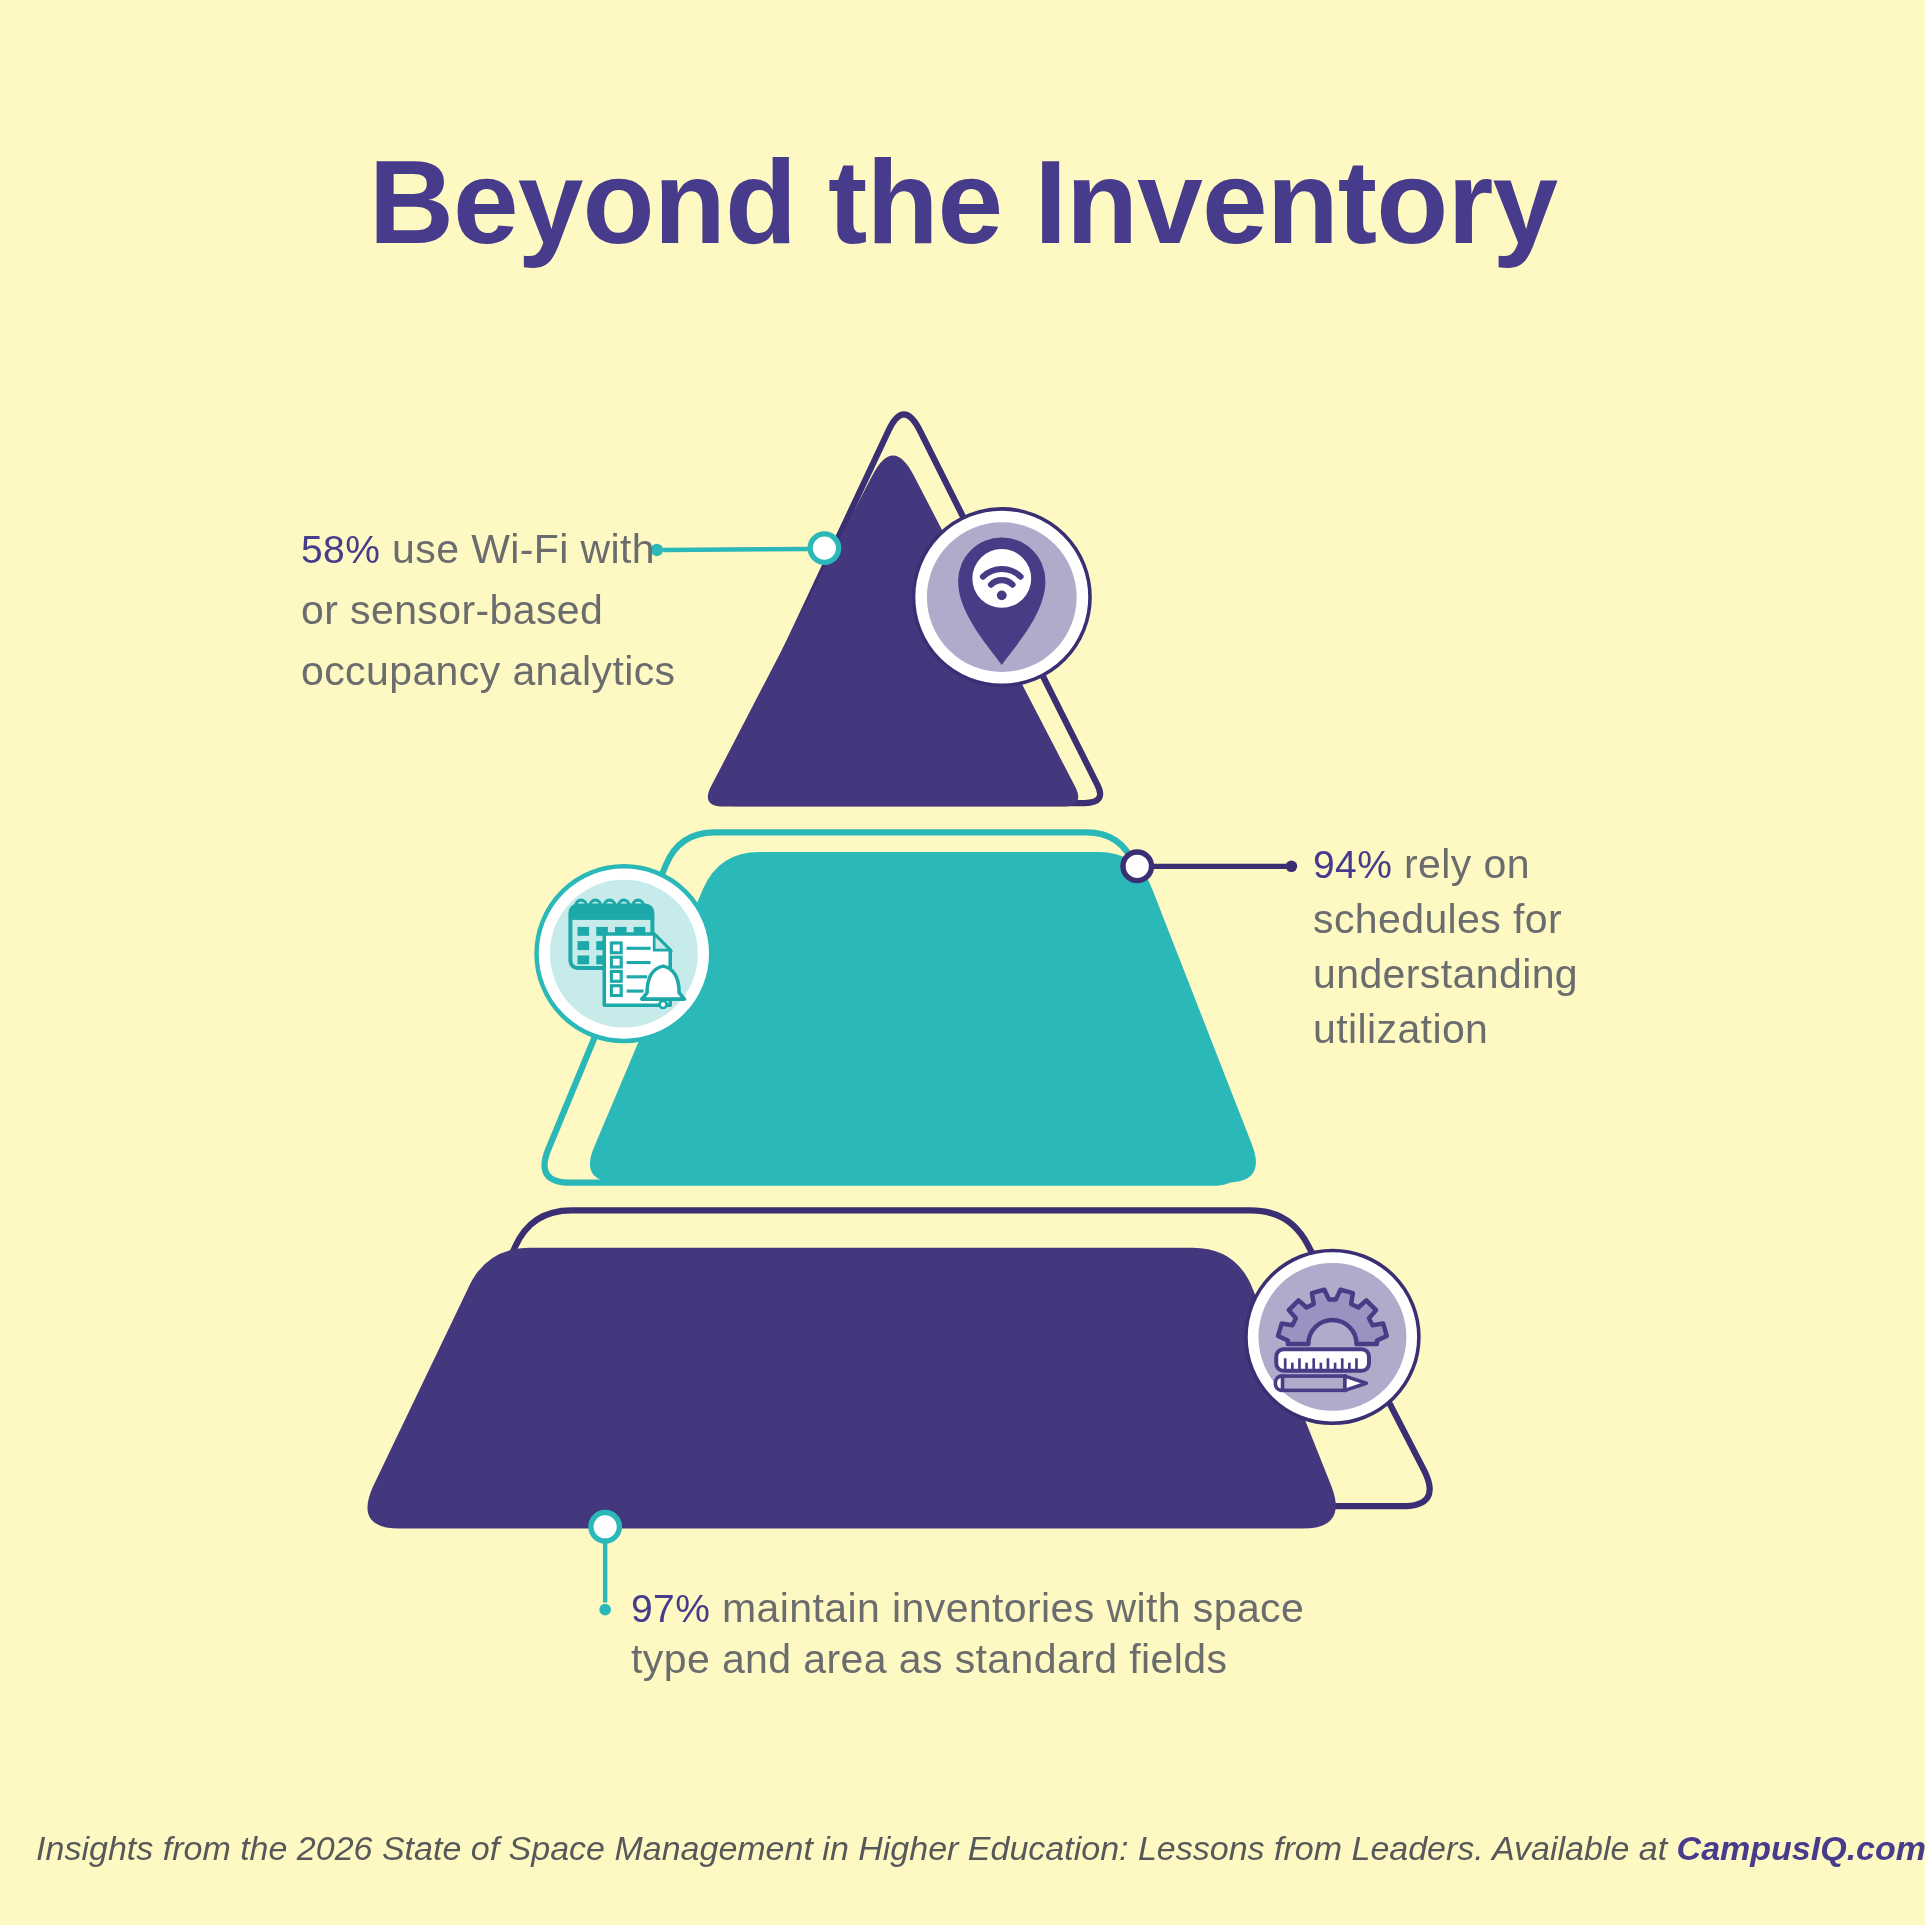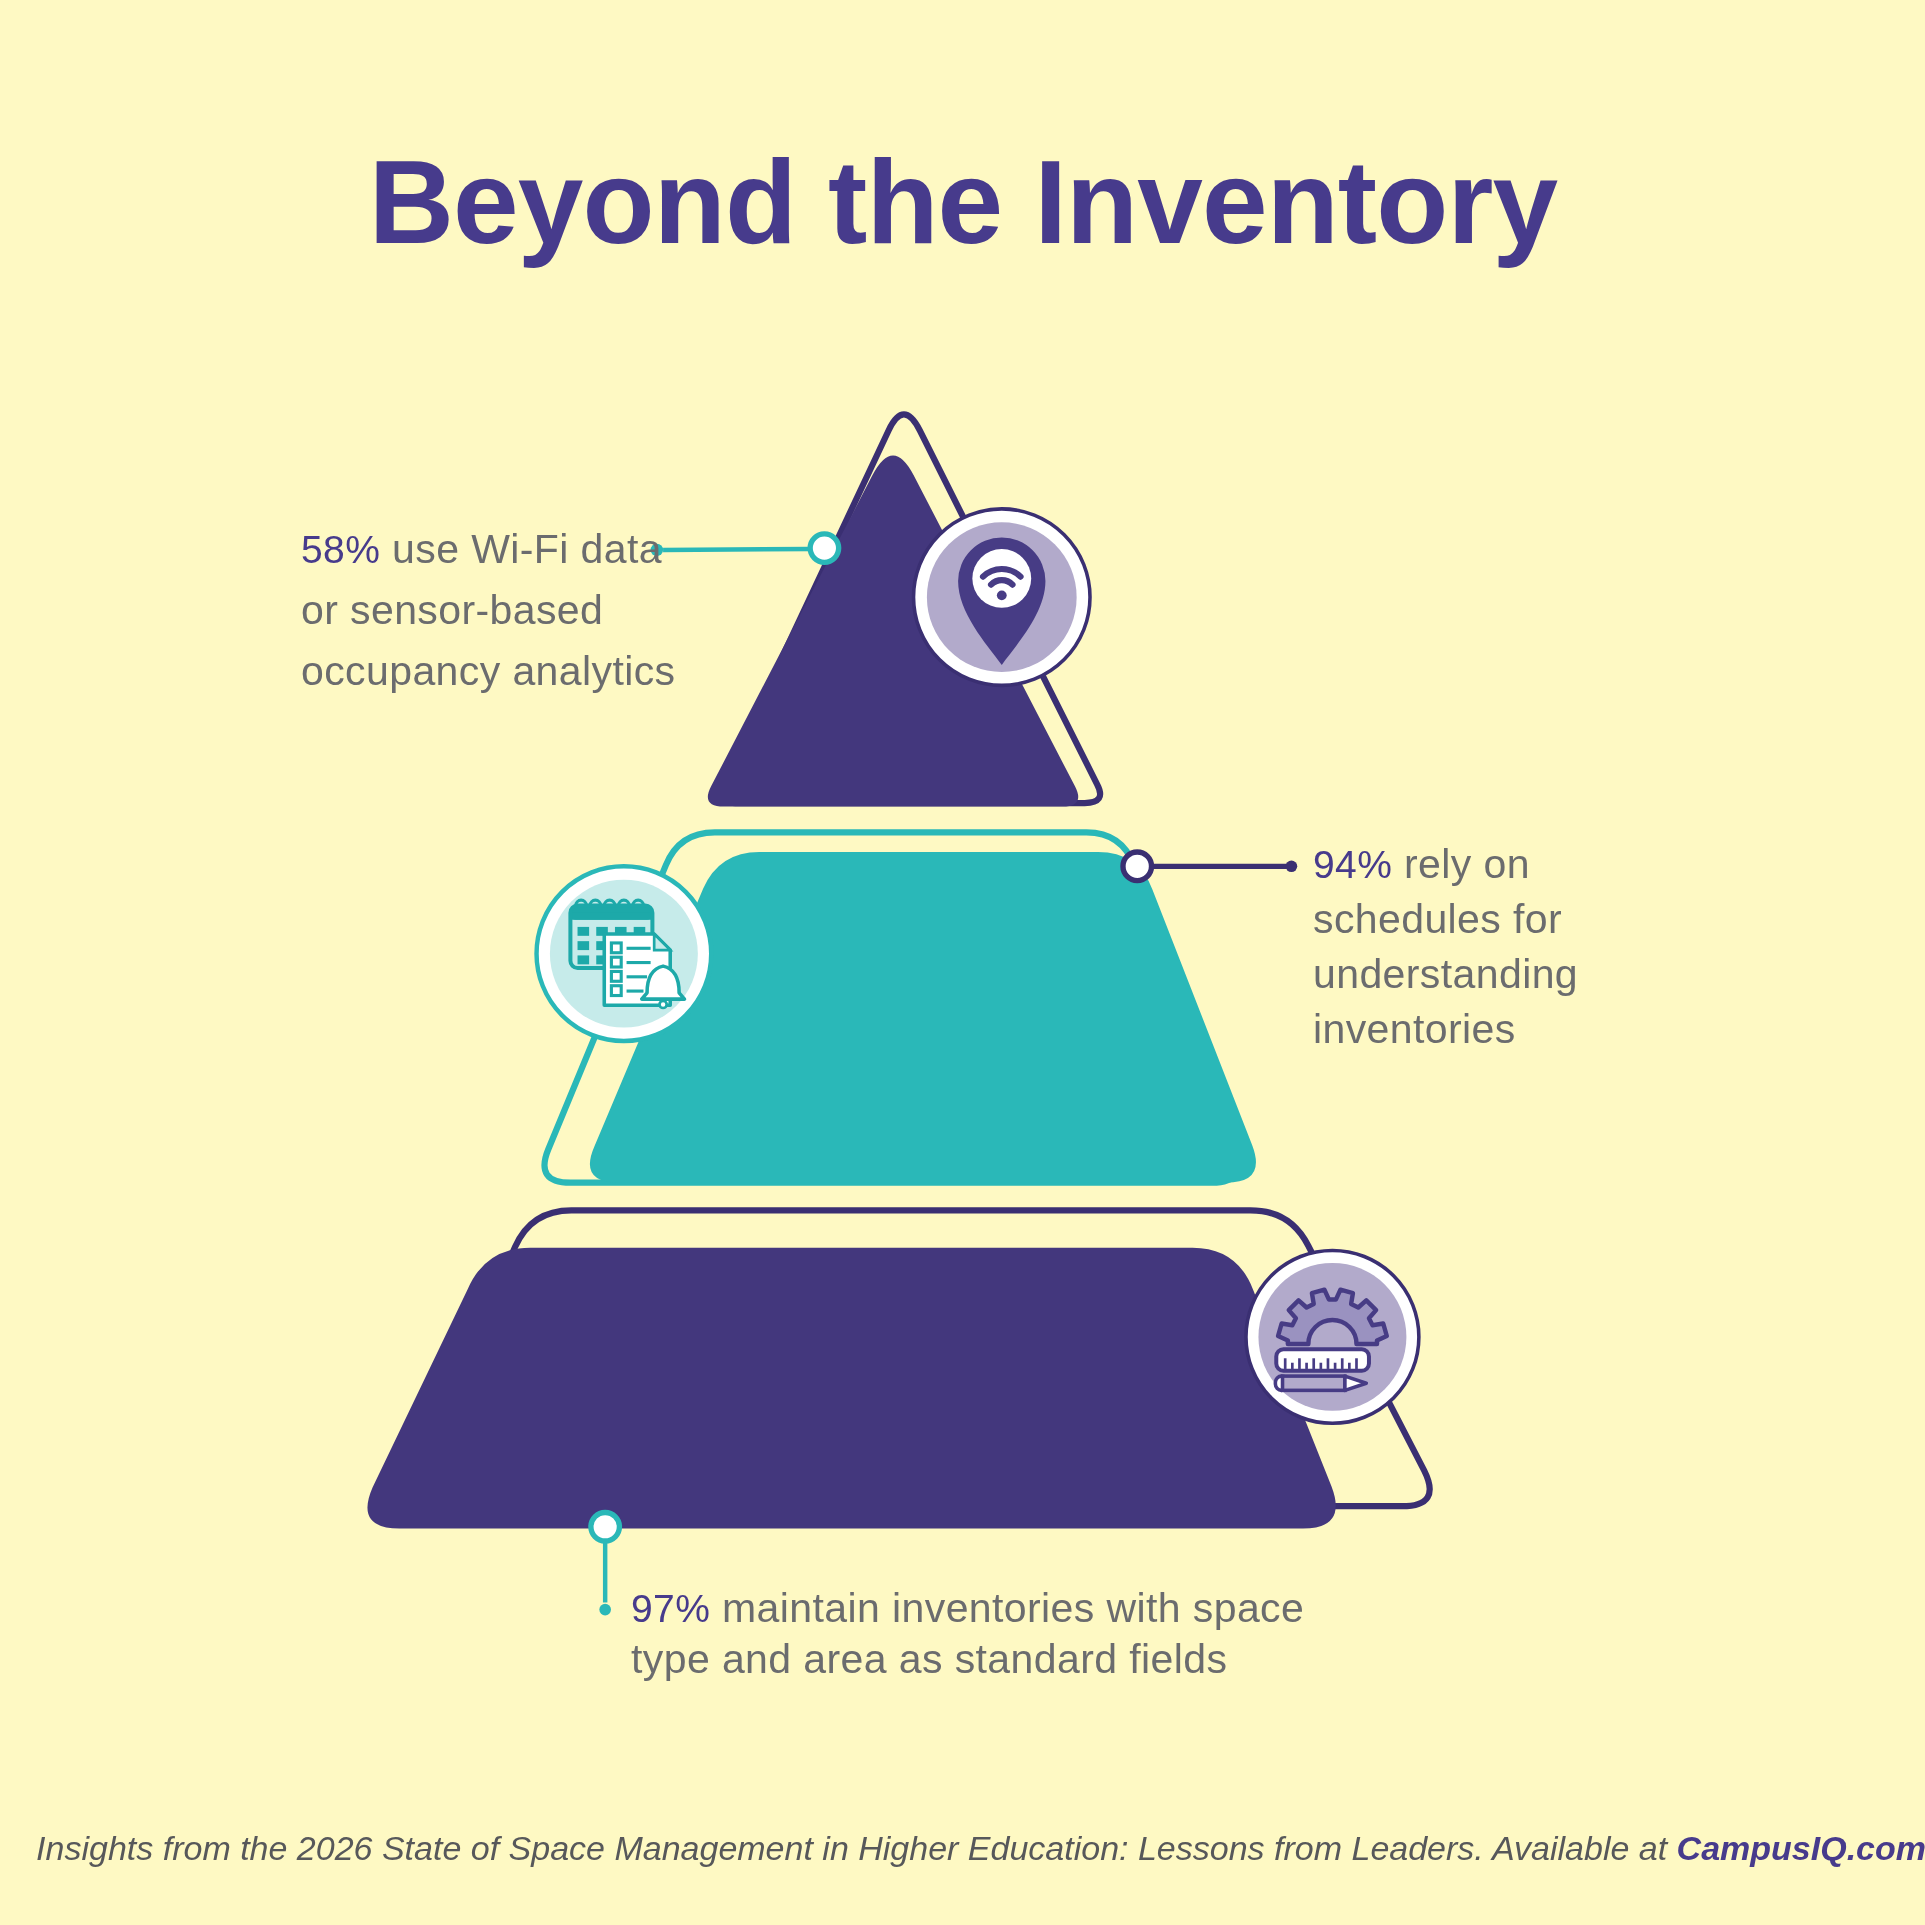--- a/index.html
+++ b/index.html
@@ -137,30 +137,30 @@
       <circle cx="1276" cy="972" r="16" fill="#ffffff" stroke="#3A2F72" stroke-width="6"></circle>
     </g>
     <g>
       <line x1="679" y1="1724" x2="679" y2="1798" stroke="#2AB8B8" stroke-width="5"></line>
       <circle cx="679" cy="1806" r="6.5" fill="#2AB8B8"></circle>
       <circle cx="679" cy="1713" r="16" fill="#ffffff" stroke="#2AB8B8" stroke-width="6"></circle>
     </g>
   </svg>
 
   <div class="stat stat-58">
-    <div><span class="pct">58%</span><span> use Wi-Fi data</span></div>
+    <div><span class="pct">58%</span><span> use Wi-Fi with</span></div>
     <div>or sensor-based</div>
     <div>occupancy analytics</div>
   </div>
 
   <div class="stat stat-94">
     <div><span class="pct">94%</span><span> rely on</span></div>
     <div>schedules for</div>
     <div>understanding</div>
-    <div>inventories</div>
+    <div>utilization</div>
   </div>
 
   <div class="stat stat-97">
     <div><span class="pct">97%</span><span> maintain inventories with space</span></div>
     <div>type and area as standard fields</div>
   </div>
 
   <div class="footer">
     <span>Insights from the 2026 State of Space Management in Higher Education: Lessons from Leaders. Available at </span><span class="site">CampusIQ.com</span>
   </div>

